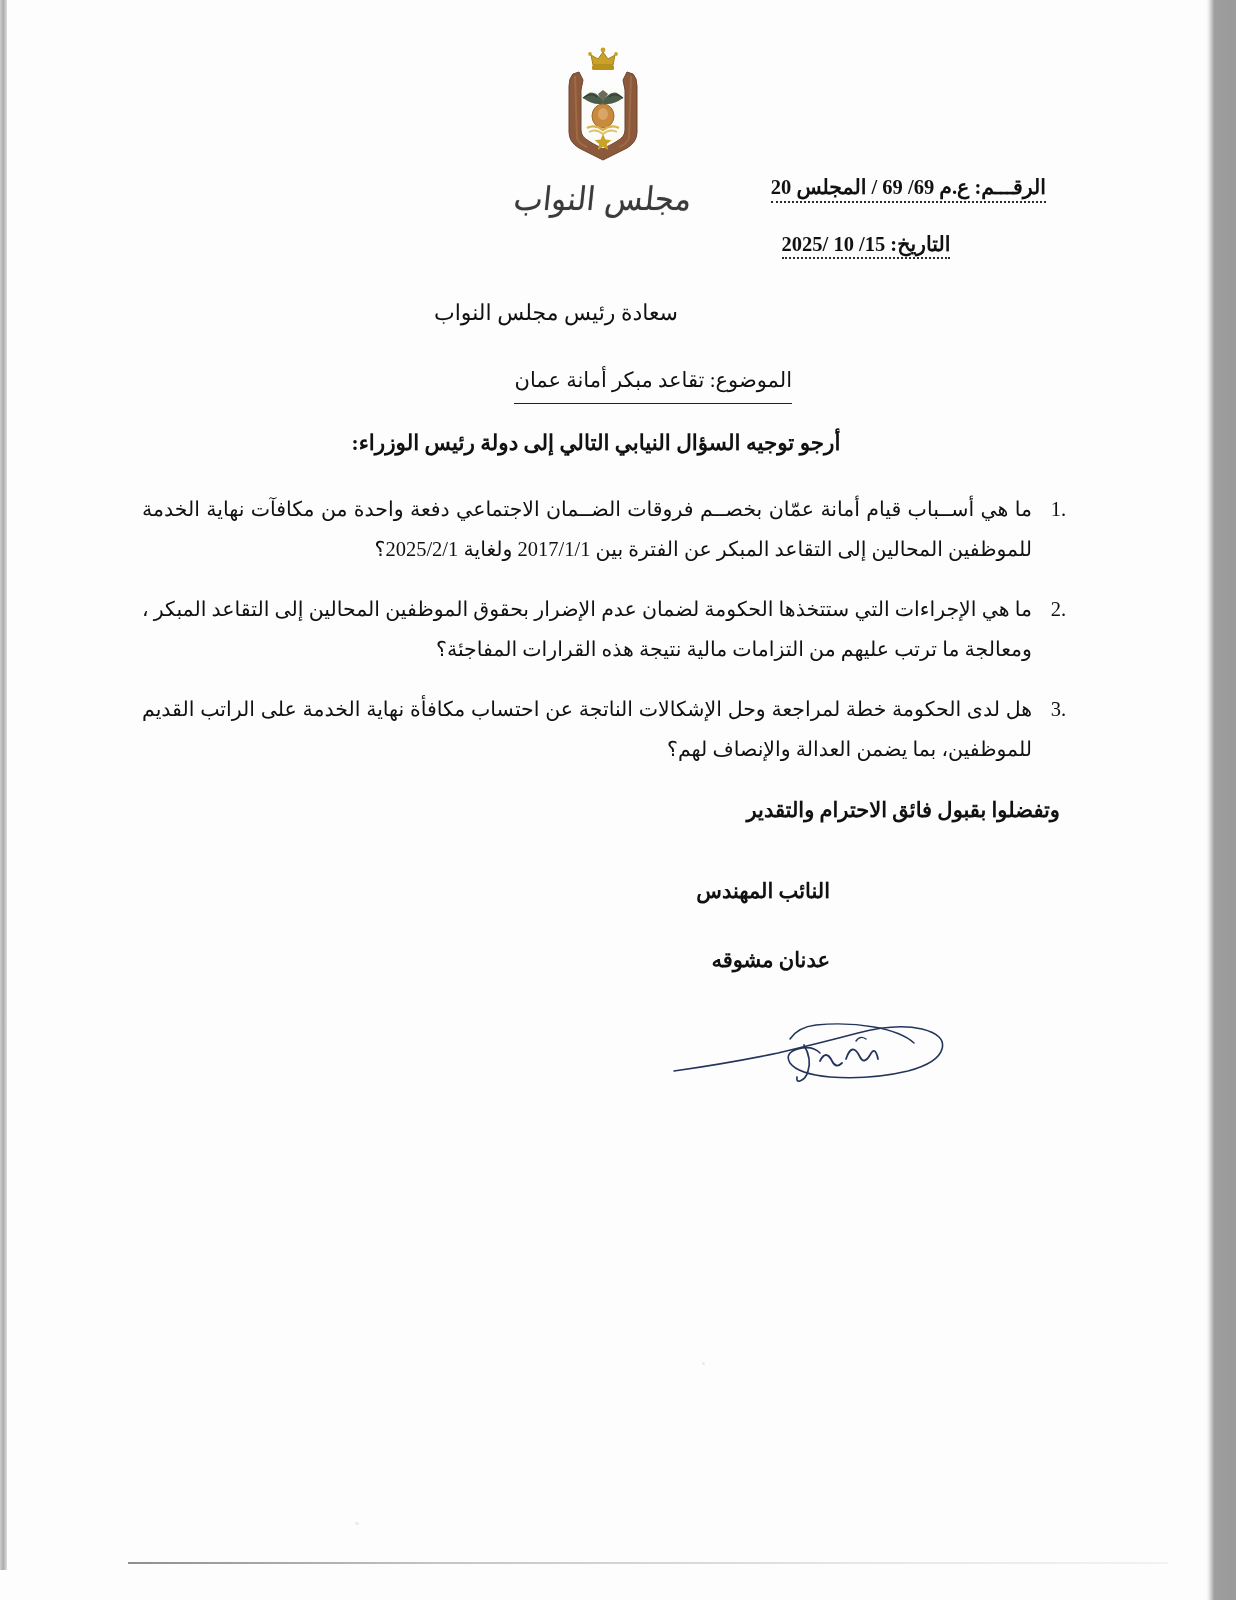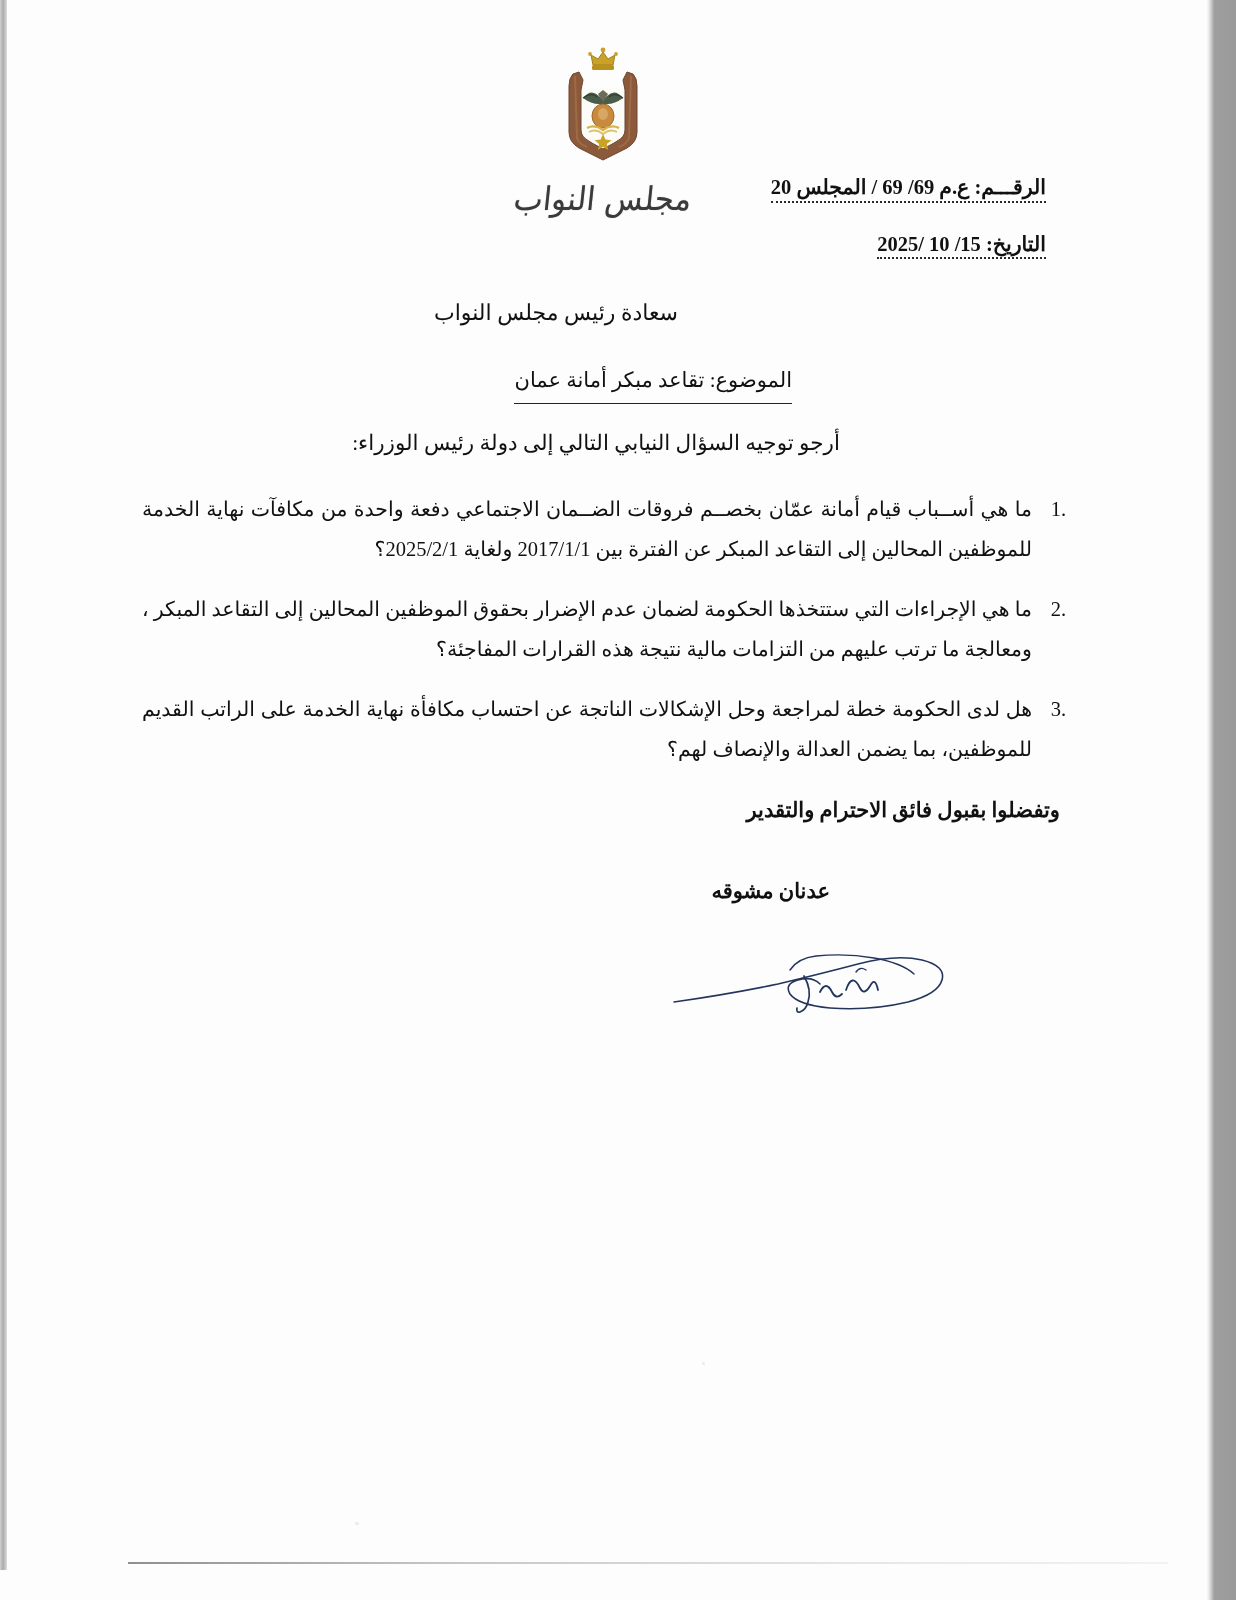--- a/index.html
+++ b/index.html
@@ -84,21 +84,21 @@
     font-weight: bold;
     font-size: 20.5px;
     line-height: 1.15;
   }
   .ref-line {
     white-space: nowrap;
     border-bottom: 2px dotted #2a2a2a;
     padding-bottom: 1px;
     display: inline-block;
   }
-  .ref-row-2 { margin-top: 30px; }
+  .ref-row-2 { margin-top: 30px; text-align: center; }
 
   
   .content {
     position: absolute;
     top: 300px;
     left: 142px;
     width: 948px;
   }
   .salutation {
     text-align: center;
@@ -124,21 +124,21 @@
     margin-top: 42px;
     font-weight: bold;
     font-size: 21.5px;
     line-height: 1.85;
     text-align: justify;
     text-align-last: right;
     direction: rtl;
   }
   .request {
     margin-top: 26px;
-    font-weight: normal;
+    font-weight: bold;
     font-size: 21.5px;
     text-align: center;
     direction: rtl;
     margin-right: 40px;
   }
 
   
   ol.questions {
     margin: 34px 0 0 0;
     padding: 0 30px 0 0;
@@ -262,20 +262,21 @@
       </li>
       <li>
         <span class="qnum">3.</span>
         <span>هل لدى الحكومة خطة لمراجعة وحل الإشكالات الناتجة عن احتساب مكافأة نهاية الخدمة على الراتب القديم للموظفين، بما يضمن العدالة والإنصاف لهم؟</span>
       </li>
     </ol>
 
     <div class="closing">وتفضلوا بقبول فائق الاحترام والتقدير</div>
 
     <div class="signature-block">
+      <div class="sig-title">النائب المهندس</div>
       <div class="sig-name">عدنان مشوقه</div>
       <div>
         <svg class="sig-scrawl" viewBox="0 0 330 96" xmlns="http://www.w3.org/2000/svg">
           <g fill="none" stroke="#24355c" stroke-linecap="round" stroke-linejoin="round">
             <path d="M4 82 Q60 74 108 64 Q150 54 188 44 Q226 34 252 40 Q276 46 272 60 Q268 74 238 82 Q200 91 160 88 Q128 85 120 74 Q114 64 128 60 Q142 56 150 64" stroke-width="1.6"></path>
             <path d="M120 50 Q128 38 146 36 Q176 33 204 38 Q232 43 244 54" stroke-width="1.5"></path>
             <path d="M134 56 Q142 70 138 82 Q136 90 130 92 Q126 93 127 88" stroke-width="1.7"></path>
             <path d="M150 72 Q156 60 162 72 Q166 80 172 74" stroke-width="1.8"></path>
             <path d="M176 70 Q182 52 190 68 Q194 76 200 66 Q205 56 208 70" stroke-width="1.8"></path>
             <path d="M186 52 Q190 46 196 50" stroke-width="1.4"></path>

